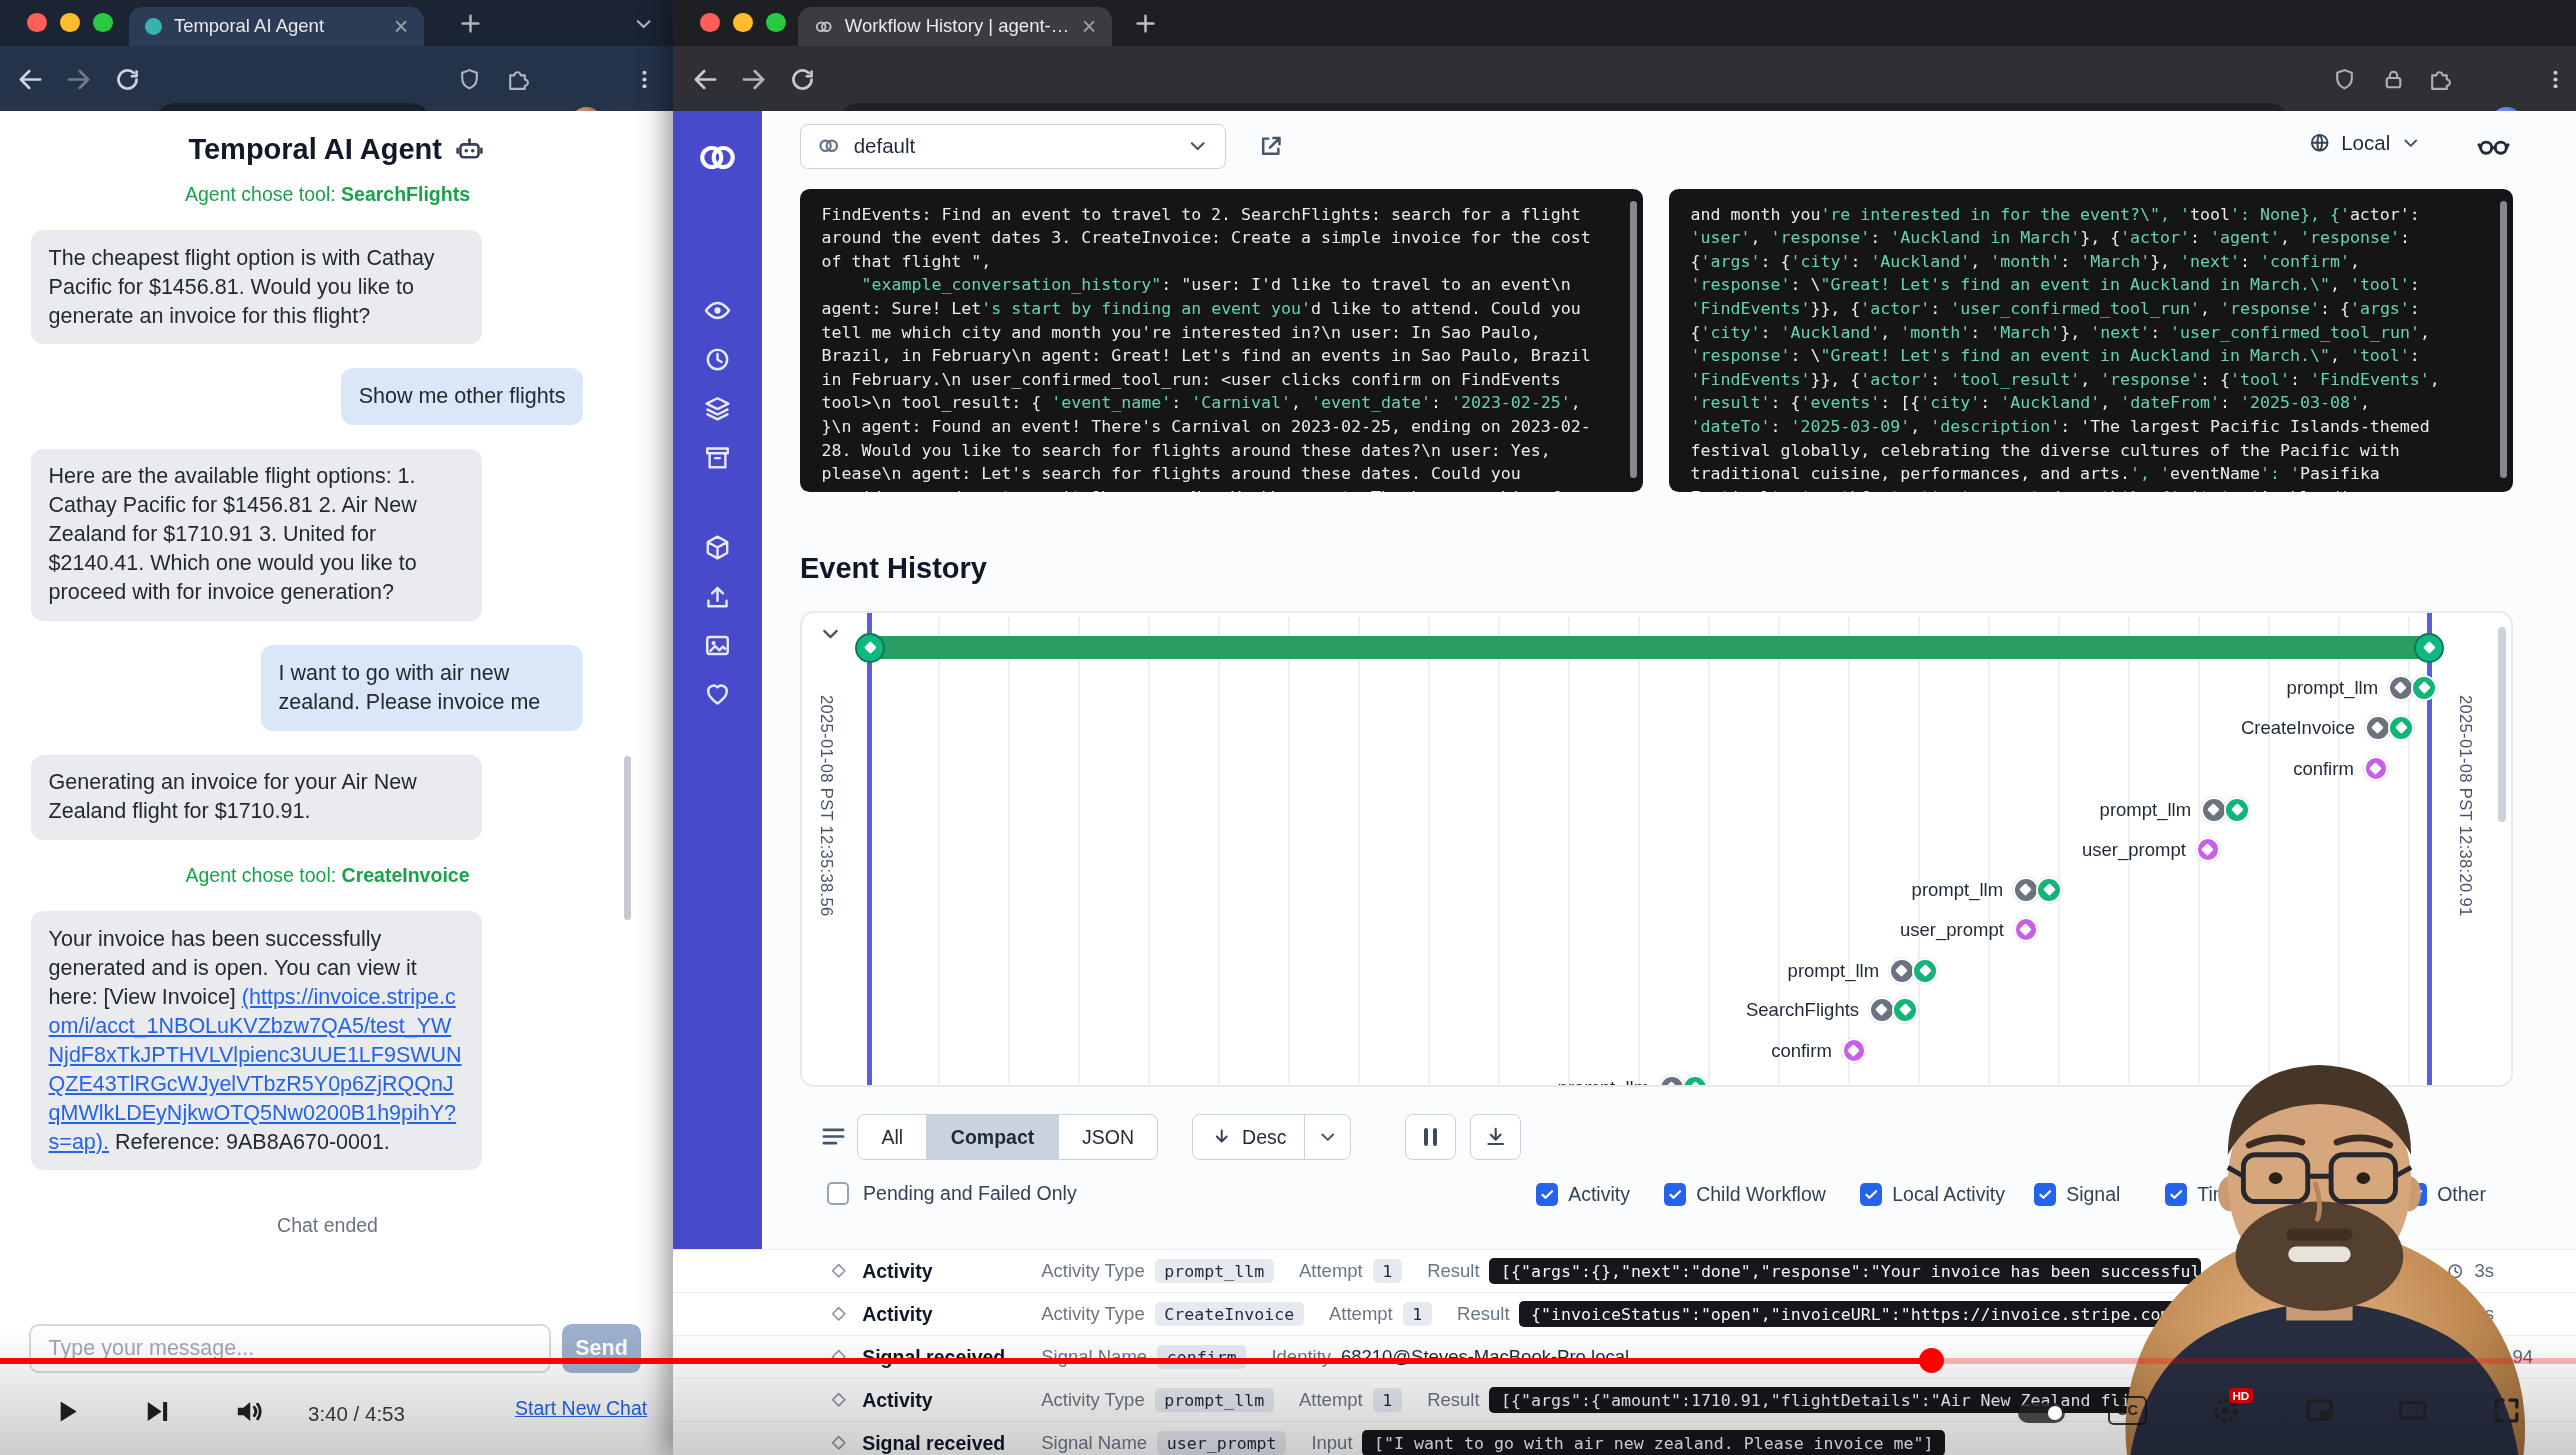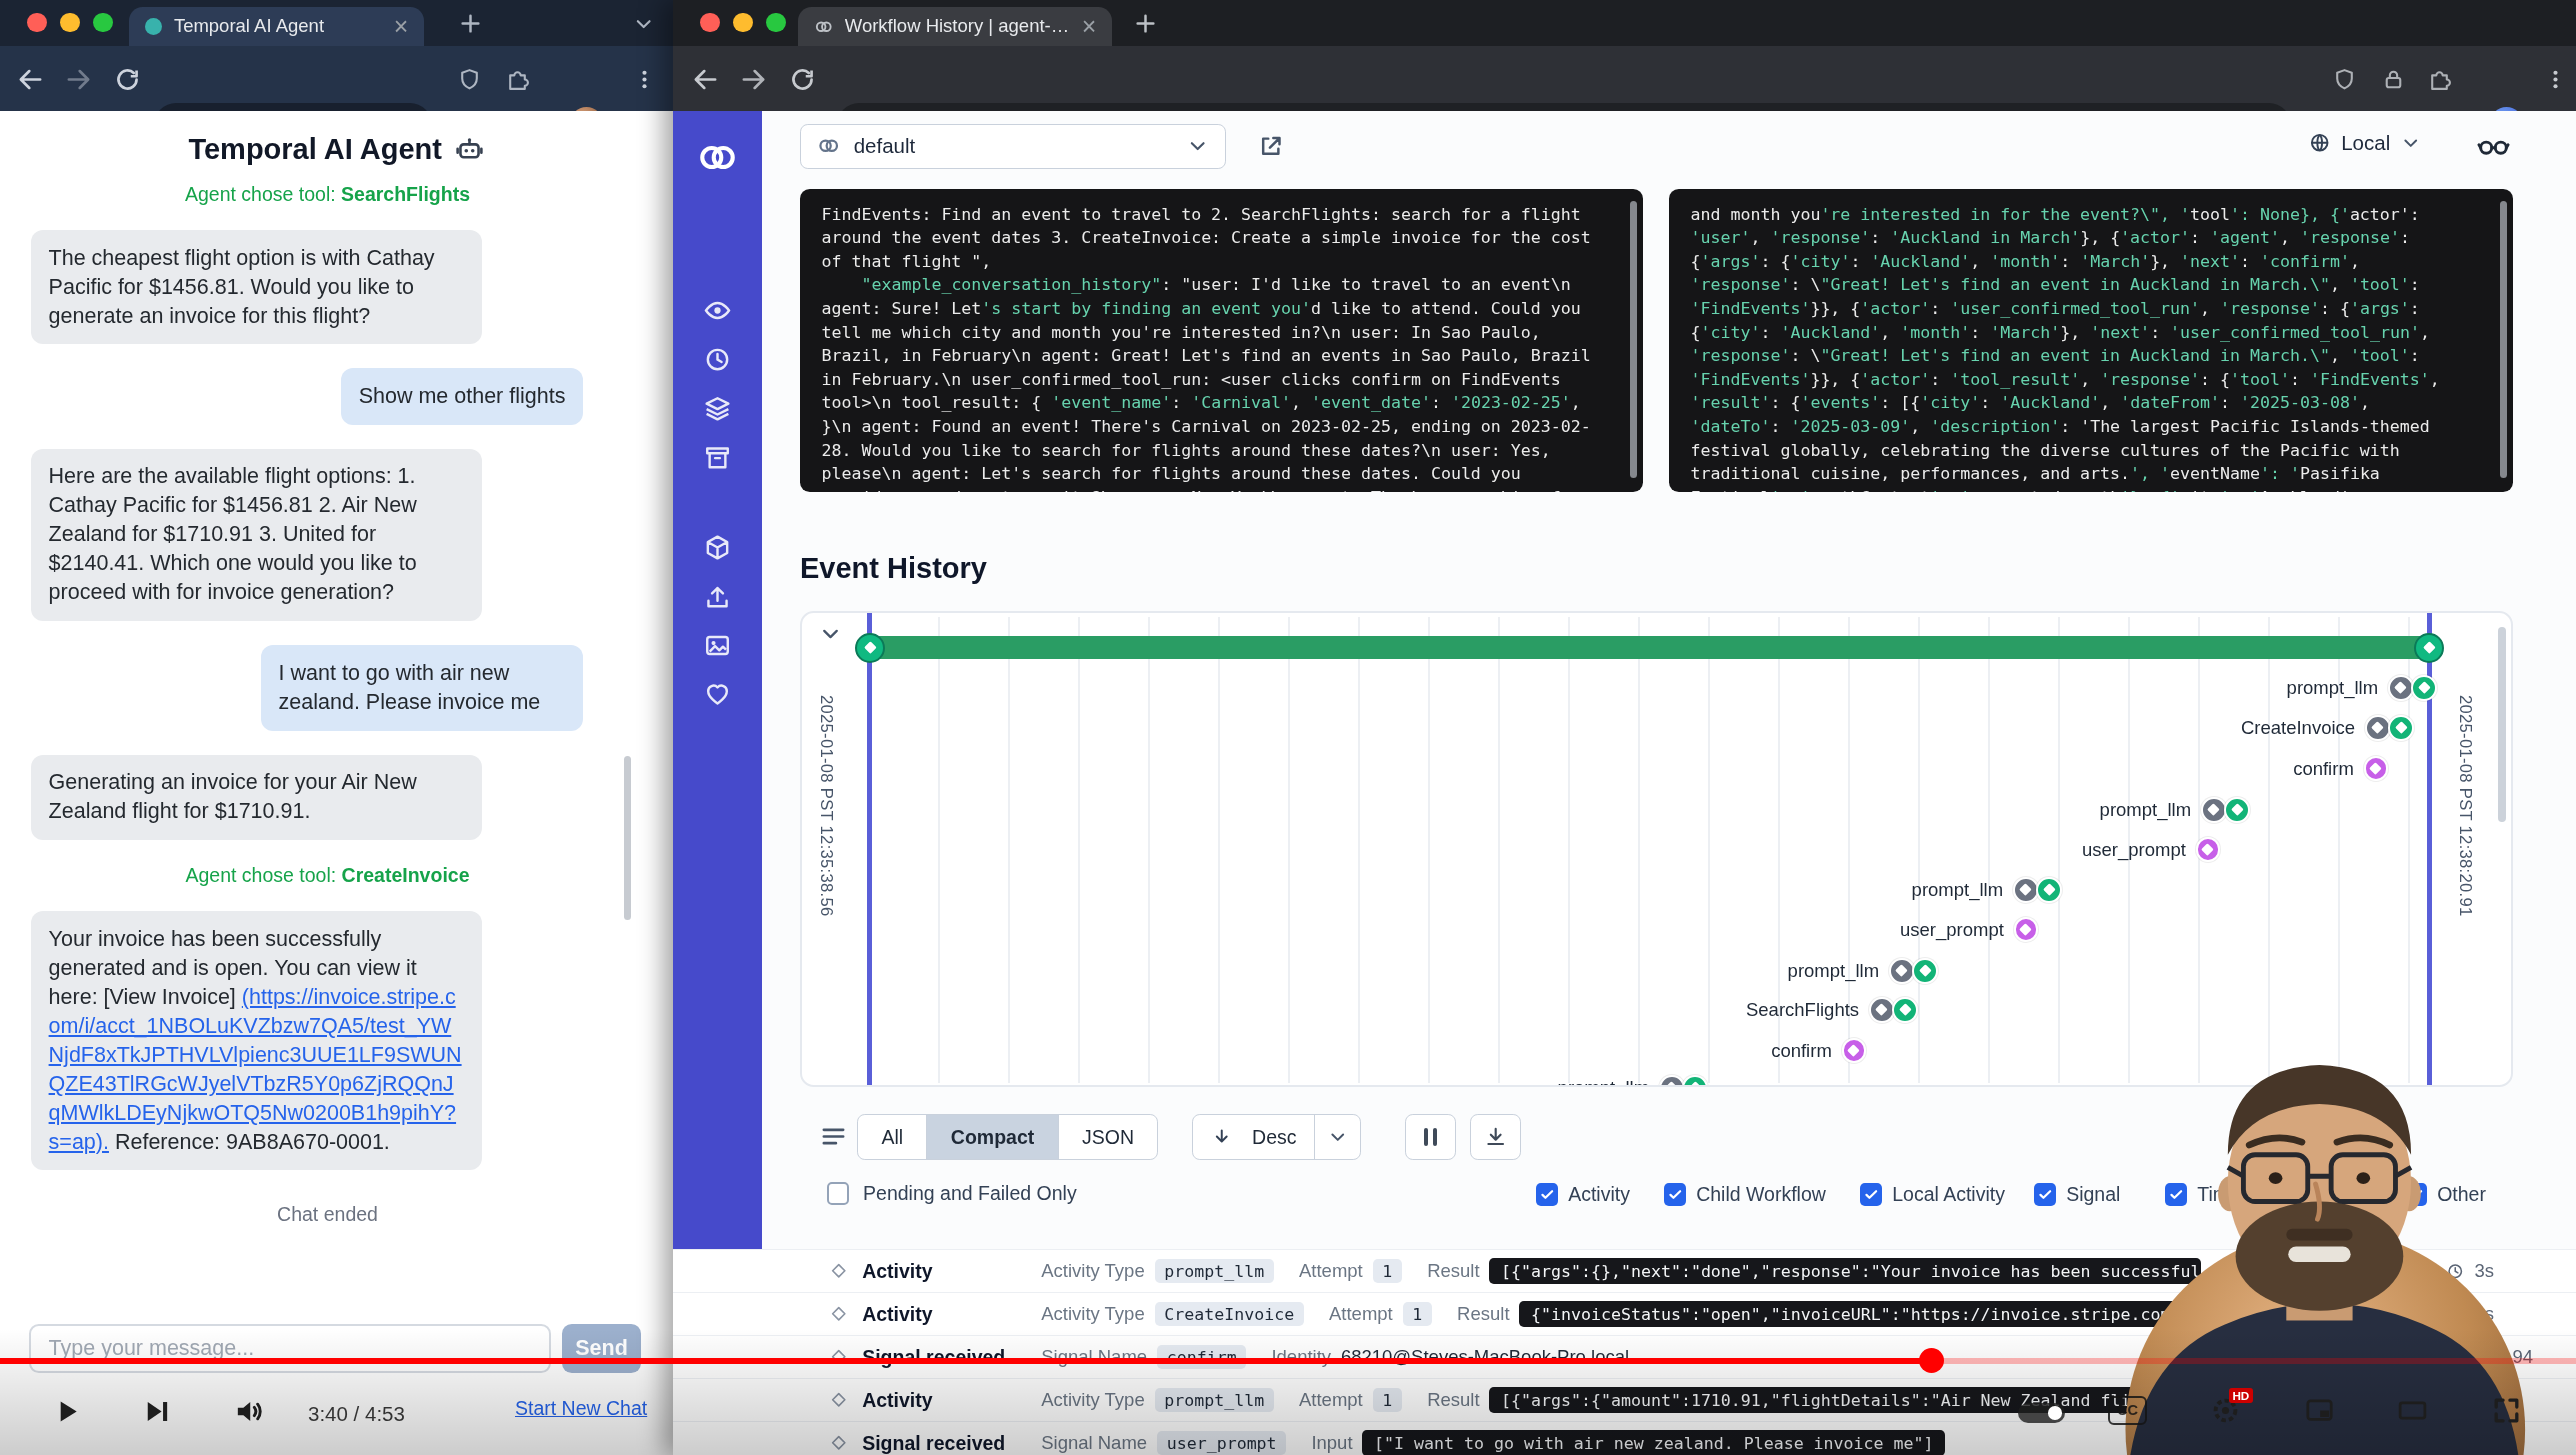--- a/index.html
+++ b/index.html
@@ -32,21 +32,21 @@
 
 .chat{position:absolute;left:0;top:111px;width:673px;height:1345px;background:#fff}
 .chat-h{position:absolute;top:21.5px;left:0;width:100%;display:flex;justify-content:center;align-items:center;gap:11.7px;font-size:29px;font-weight:700;color:#111827}
 .chat-msgs{position:absolute;left:31px;top:72px;width:593px;display:flex;flex-direction:column;gap:24px}
 .msg-tool{align-self:center;color:#16a34a;font-size:19.5px}
 .msg-tool b{font-weight:700}
 .bubble{font-size:21.5px;line-height:29px;padding:13.7px 17.6px;border-radius:12px;color:#24292f}
 .bubble.agent{align-self:flex-start;background:#e9ebee;max-width:451px}
 .bubble.user{align-self:flex-end;background:#d9e7f8;max-width:322px;margin-right:41px}
 .msg-link{color:#2563eb;text-decoration:underline;word-break:break-all;cursor:pointer}
-.chat-ended{align-self:center;color:#6b7280;font-size:19.5px;margin-top:9px}
+.chat-ended{align-self:center;color:#6b7280;font-size:19.5px;margin-top:20px}
 .chat-sb{position:absolute;left:624px;top:645px;width:6.8px;height:164px;border-radius:3.9px;background:#c7cbd1}
 .chat-in{position:absolute;left:29px;top:1213px;width:522px;height:49px;border:2px solid #d5dae1;border-radius:9.8px;font-size:21.5px;padding:0 17.6px;color:#374151;outline:none;font-family:"Liberation Sans",sans-serif;background:#fff}
 .chat-in::placeholder{color:#a0a8b3}
 .chat-send{position:absolute;left:562px;top:1213px;width:79px;height:49px;border-radius:9.8px;background:#9cb0cd;color:#fff;font-size:21.5px;font-weight:600;display:flex;align-items:center;justify-content:center}
 .newchat{position:absolute;left:515px;top:1286px;color:#2563eb;font-size:19.5px;text-decoration:underline;cursor:pointer}
 
 
 .wR{position:absolute;left:673px;top:0;width:1903px;height:1456px;background:#fbfcfd;box-shadow:-9.8px 0 23.4px rgba(0,0,0,.35)}
 .wR-tabs{position:absolute;top:0;left:0;width:100%;height:46px;background:#1d1f23}
 .wR-tab{position:absolute;left:125px;top:6.8px;width:314px;height:39px;background:#3a3c41;border-radius:13.7px 13.7px 0 0;display:flex;align-items:center;gap:11.7px;padding:0 15.6px;color:#e8eaed}
@@ -92,21 +92,21 @@
 .tdot+.tdot{margin-left:-12.7px}
 .tcard-sb{position:absolute;right:4.9px;top:13.7px;width:7.8px;height:195px;border-radius:3.9px;background:#ccd2da}
 
 
 .rows-btn{position:absolute;left:146px;top:1011px;color:#475569}
 .seg{position:absolute;left:184px;top:1003px;height:46px;border:1.5px solid #c9d1dc;border-radius:7.8px;display:flex;align-items:stretch;overflow:hidden;background:#fff}
 .seg>div{padding:0 23.4px;display:flex;align-items:center;font-size:19.5px;color:#1f2937;border-left:1.5px solid #c9d1dc;cursor:pointer}
 .seg>div:first-child{border-left:none}
 .seg>div.active{background:#c9d3e0;font-weight:700}
 .desc{position:absolute;left:519px;top:1003px;height:46px;border:1.5px solid #c9d1dc;border-radius:7.8px;display:flex;align-items:center;background:#fff}
-.desc .main{display:flex;gap:20px;padding:0 17.6px;font-size:19.5px;color:#1f2937;align-items:center}
+.desc .main{display:flex;gap:10px;padding:0 17.6px;font-size:19.5px;color:#1f2937;align-items:center}
 .desc .dd{border-left:1.5px solid #c9d1dc;padding:0 11.7px;height:100%;display:flex;align-items:center;color:#475569}
 .pbtn{position:absolute;top:1003px;width:51px;height:46px;border:1.5px solid #c9d1dc;border-radius:7.8px;background:#fff;display:flex;align-items:center;justify-content:center;gap:4.9px;color:#3f4a59}
 .pbtn.pause{left:732px}.pbtn.dl{left:797px}
 .pbtn .bar{width:3.9px;height:17.6px;background:#3f4a59;border-radius:2px;display:block}
 .pending{position:absolute;left:154px;top:1071px;display:flex;align-items:center;gap:13.7px;font-size:19.5px;color:#334155;cursor:pointer}
 .cbx{width:22.4px;height:22.4px;border-radius:4.9px;background:#2563eb;display:flex;align-items:center;justify-content:center;flex:none}
 .cbx.off{background:#fff;border:2px solid #94a3b8}
 .tfilters{position:absolute;left:0;top:1066px;width:1903px;height:39px}
 .tf{position:absolute;top:5.9px;display:flex;align-items:center;gap:9.8px;font-size:19.5px;color:#334155;cursor:pointer}
 

